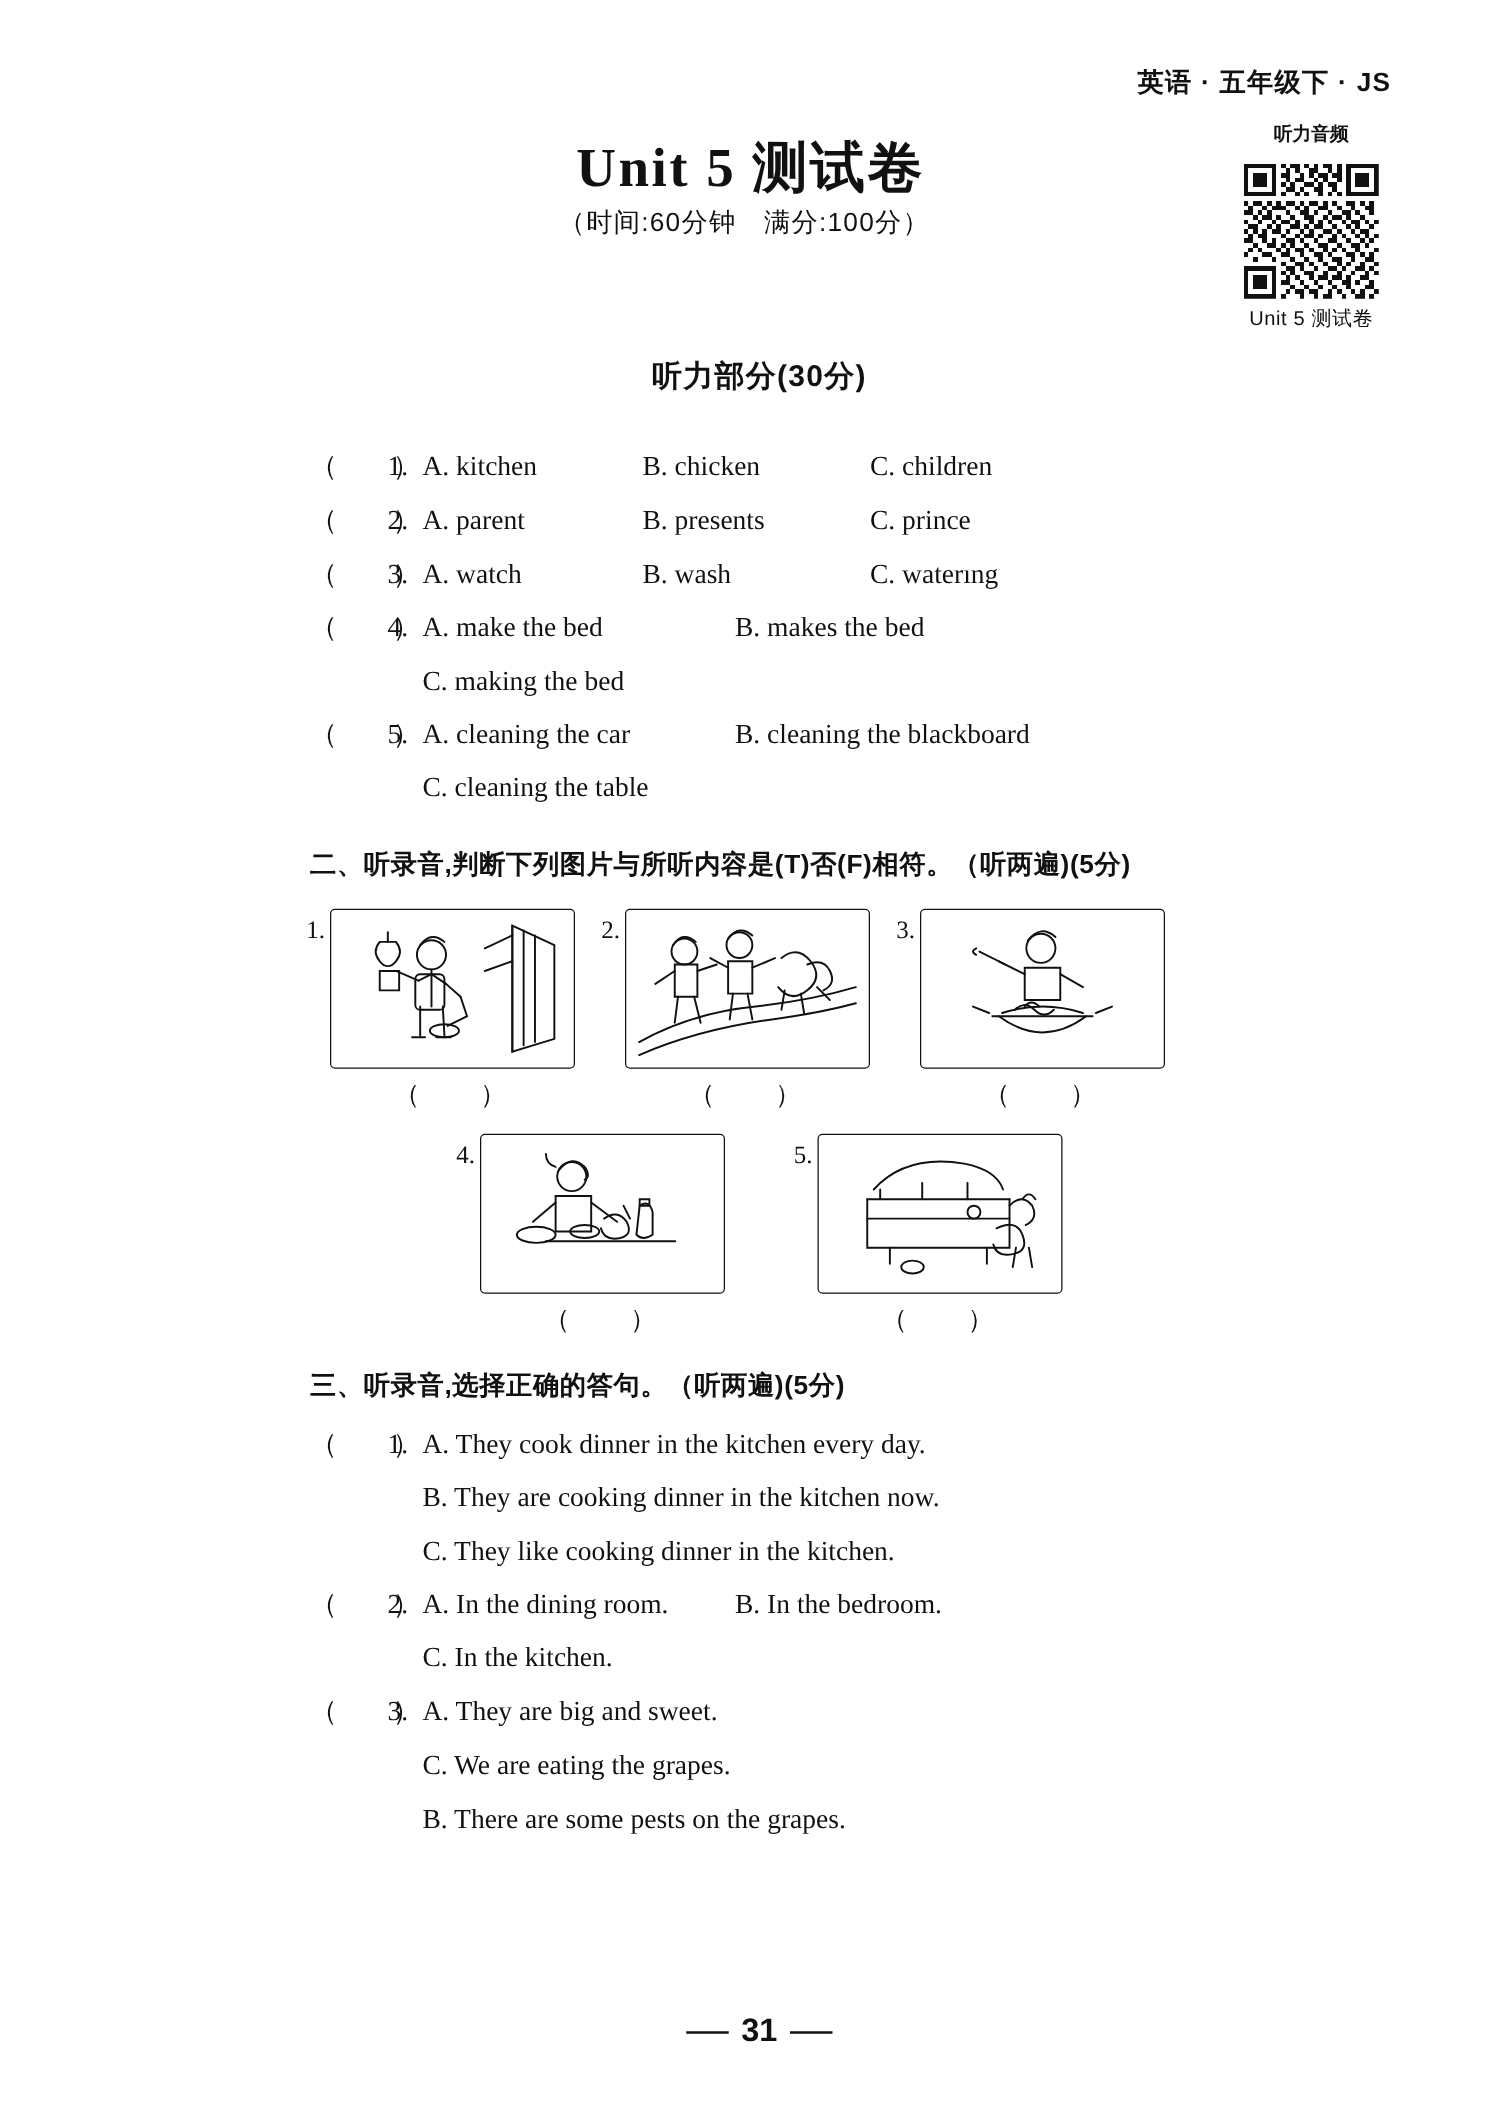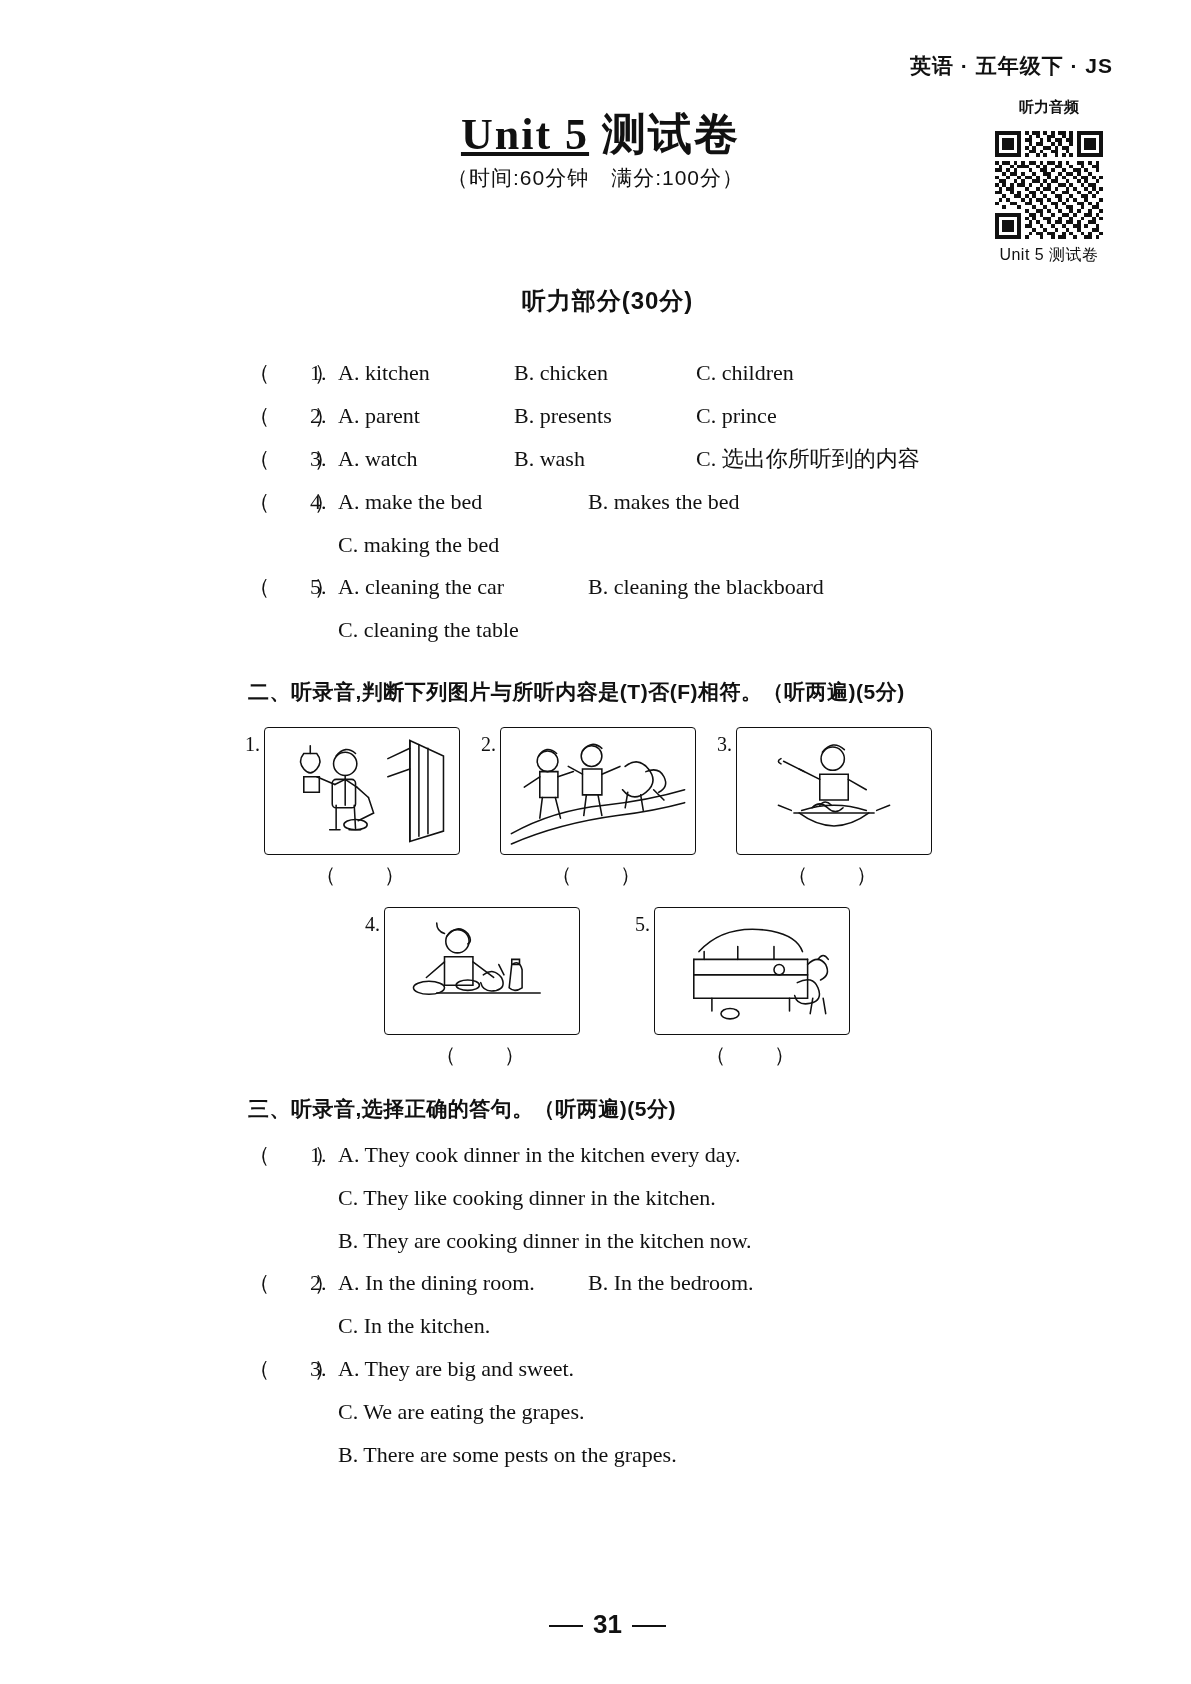--- a/index.html
+++ b/index.html
@@ -41,21 +41,20 @@
   }
   .main-title {
     font-size: 44px;
     font-weight: 700;
     letter-spacing: 2px;
     margin: 0;
     padding-left: 10px;
   }
   .main-title .unit {
     font-family: "Liberation Serif", serif;
-    text-decoration: underline;
   }
   .main-title .cn {
     font-family: "Liberation Sans", sans-serif;
   }
   .subtitle {
     font-size: 21px;
     font-family: "Liberation Sans", sans-serif;
     letter-spacing: 1px;
   }
   
@@ -460,21 +459,21 @@
 
   <div class="part-heading">听力部分(30分)</div>
 
   <div class="content">
 
 
     <div class="opt-line"><span class="paren">（　　）</span><span class="num">1.</span><span class="colA">A. kitchen</span><span class="colB">B. chicken</span><span>C. children</span></div>
 
     <div class="opt-line"><span class="paren">（　　）</span><span class="num">2.</span><span class="colA">A. parent</span><span class="colB">B. presents</span><span>C. prince</span></div>
 
-    <div class="opt-line"><span class="paren">（　　）</span><span class="num">3.</span><span class="colA">A. watch</span><span class="colB">B. wash</span><span>C. 选出你所听到的内容</span></div>
+    <div class="opt-line"><span class="paren">（　　）</span><span class="num">3.</span><span class="colA">A. watch</span><span class="colB">B. wash</span><span>C. waterıng</span></div>
 
     <div class="opt-line"><span class="paren">（　　）</span><span class="num">4.</span><span class="wideA">A. make the bed</span><span class="wideB">B. makes the bed</span></div>
     <div class="opt-line"><span class="opt-indent"></span><span>C. making the bed</span></div>
 
     <div class="opt-line"><span class="paren">（　　）</span><span class="num">5.</span><span class="wideA">A. cleaning the car</span><span class="wideB">B. cleaning the blackboard</span></div>
     <div class="opt-line"><span class="opt-indent"></span><span>C. cleaning the table</span></div>
 
     <div class="q-title second">二、听录音,判断下列图片与所听内容是(T)否(F)相符。（听两遍)(5分)</div>
 
     <div class="pic-row">
@@ -617,22 +616,22 @@
           </div>
         </div>
         <div class="pic-answer">（　　）</div>
       </div>
 
     </div>
 
     <div class="q-title second">三、听录音,选择正确的答句。（听两遍)(5分)</div>
 
     <div class="opt-line"><span class="paren">（　　）</span><span class="num">1.</span><span>A. They cook dinner in the kitchen every day.</span></div>
+    <div class="opt-line"><span class="opt-indent"></span><span>B. They are cooking dinner in the kitchen now.</span></div>
     <div class="opt-line"><span class="opt-indent"></span><span>C. They like cooking dinner in the kitchen.</span></div>
-    <div class="opt-line"><span class="opt-indent"></span><span>B. They are cooking dinner in the kitchen now.</span></div>
 
     <div class="opt-line"><span class="paren">（　　）</span><span class="num">2.</span><span class="wideA">A. In the dining room.</span><span>B. In the bedroom.</span></div>
     <div class="opt-line"><span class="opt-indent"></span><span>C. In the kitchen.</span></div>
 
     <div class="opt-line"><span class="paren">（　　）</span><span class="num">3.</span><span>A. They are big and sweet.</span></div>
     <div class="opt-line"><span class="opt-indent"></span><span>C. We are eating the grapes.</span></div>
     <div class="opt-line"><span class="opt-indent"></span><span>B. There are some pests on the grapes.</span></div>
 
   </div>
 

